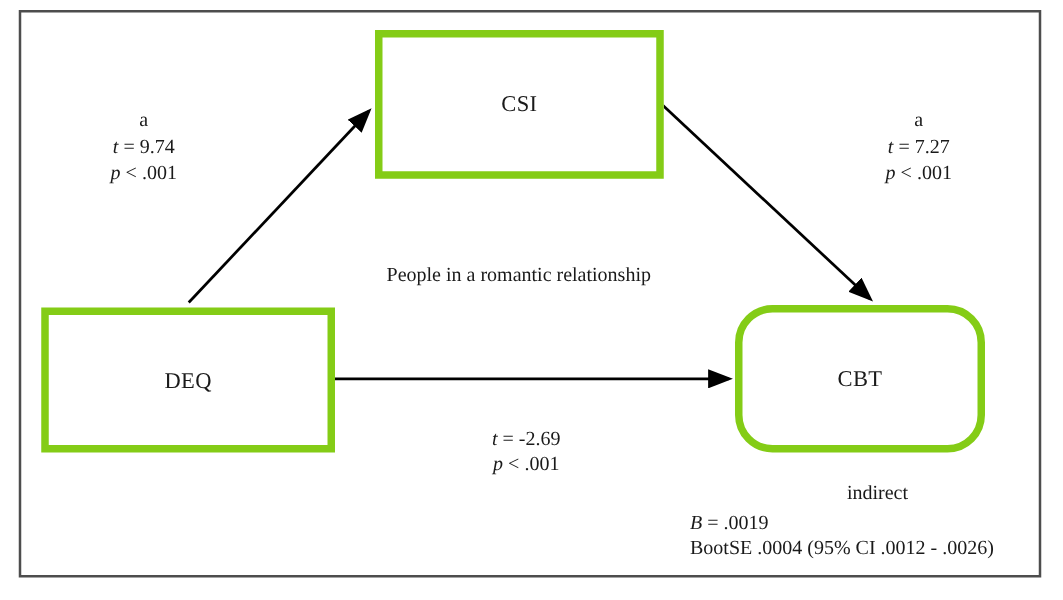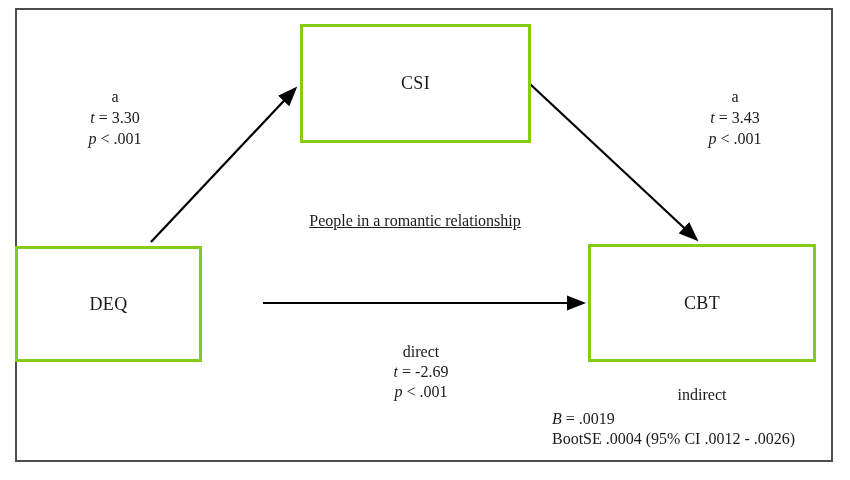--- a/index.html
+++ b/index.html
@@ -16,32 +16,32 @@
   .frame {
     position: absolute;
     left: 15px; top: 8px;
     width: 818px; height: 454px;
     border: 2px solid #4d4d4d;
     box-sizing: border-box;
     background: #ffffff;
   }
   .node-box {
     position: absolute;
-    border: 3px solid #84cc16;
+    border: 6px solid #84cc16;
     box-sizing: border-box;
     background: #ffffff;
     display: flex;
     align-items: center;
     justify-content: center;
     font-size: 18px;
     letter-spacing: 0.3px;
   }
   #box-mediator { left: 300px; top: 24px;  width: 231px; height: 119px; }
-  #box-predictor{ left: 15px;  top: 246px; width: 187px; height: 116px; }
-  #box-outcome  { left: 588px; top: 244px; width: 228px; height: 118px; }
+  #box-predictor{ left: 33px;  top: 246px; width: 235px; height: 116px; }
+  #box-outcome  { left: 588px; top: 244px; width: 200px; height: 118px; border-radius: 30px; }
 
   svg.arrows {
     position: absolute;
     left: 0; top: 0;
     width: 850px; height: 480px;
     pointer-events: none;
   }
   svg.arrows line { stroke: #000000; stroke-width: 2.2; }
 
   .stats {
@@ -49,21 +49,21 @@
     text-align: center;
     font-size: 16px;
     line-height: 21px;
     white-space: nowrap;
   }
   .it { font-style: italic; }
 
   #stats-a-left  { left: 55px;  top: 86px;  width: 120px; }
   #stats-a-right { left: 675px; top: 86px;  width: 120px; }
   #center-note   { left: 265px; top: 212px; width: 300px; position: absolute;
-                   text-align: center; font-size: 16px; text-decoration: underline; }
+                   text-align: center; font-size: 16px; }
   #stats-direct  { left: 351px; top: 342px; width: 140px; line-height: 20px; }
   #stats-indirect{ left: 552px; top: 385px; width: 300px; line-height: 20px; text-align: left; }
   #stats-indirect .title-line { text-align: center; }
   #stats-indirect .line-b { margin-top: 4px; }
 </style>
 </head>
 <body>
 
 <div class="frame"></div>
 
@@ -83,34 +83,33 @@
 </div>
 <div class="node-box" id="box-predictor">
   <span>DEQ</span>
 </div>
 <div class="node-box" id="box-outcome">
   <span>CBT</span>
 </div>
 
 <div class="stats" id="stats-a-left">
   <div>a</div>
-  <div><span class="it">t</span><span> = 3.30</span></div>
+  <div><span class="it">t</span><span> = 9.74</span></div>
   <div><span class="it">p</span><span> &lt; .001</span></div>
 </div>
 
 <div class="stats" id="stats-a-right">
   <div>a</div>
-  <div><span class="it">t</span><span> = 3.43</span></div>
+  <div><span class="it">t</span><span> = 7.27</span></div>
   <div><span class="it">p</span><span> &lt; .001</span></div>
 </div>
 
 <div id="center-note">People in a romantic relationship</div>
 
 <div class="stats" id="stats-direct">
-  <div>direct</div>
   <div><span class="it">t</span><span> = -2.69</span></div>
   <div><span class="it">p</span><span> &lt; .001</span></div>
 </div>
 
 <div class="stats" id="stats-indirect">
   <div class="title-line">indirect</div>
   <div class="line-b"><span class="it">B</span><span> = .0019</span></div>
   <div>BootSE .0004 (95% CI .0012 - .0026)</div>
 </div>
 

